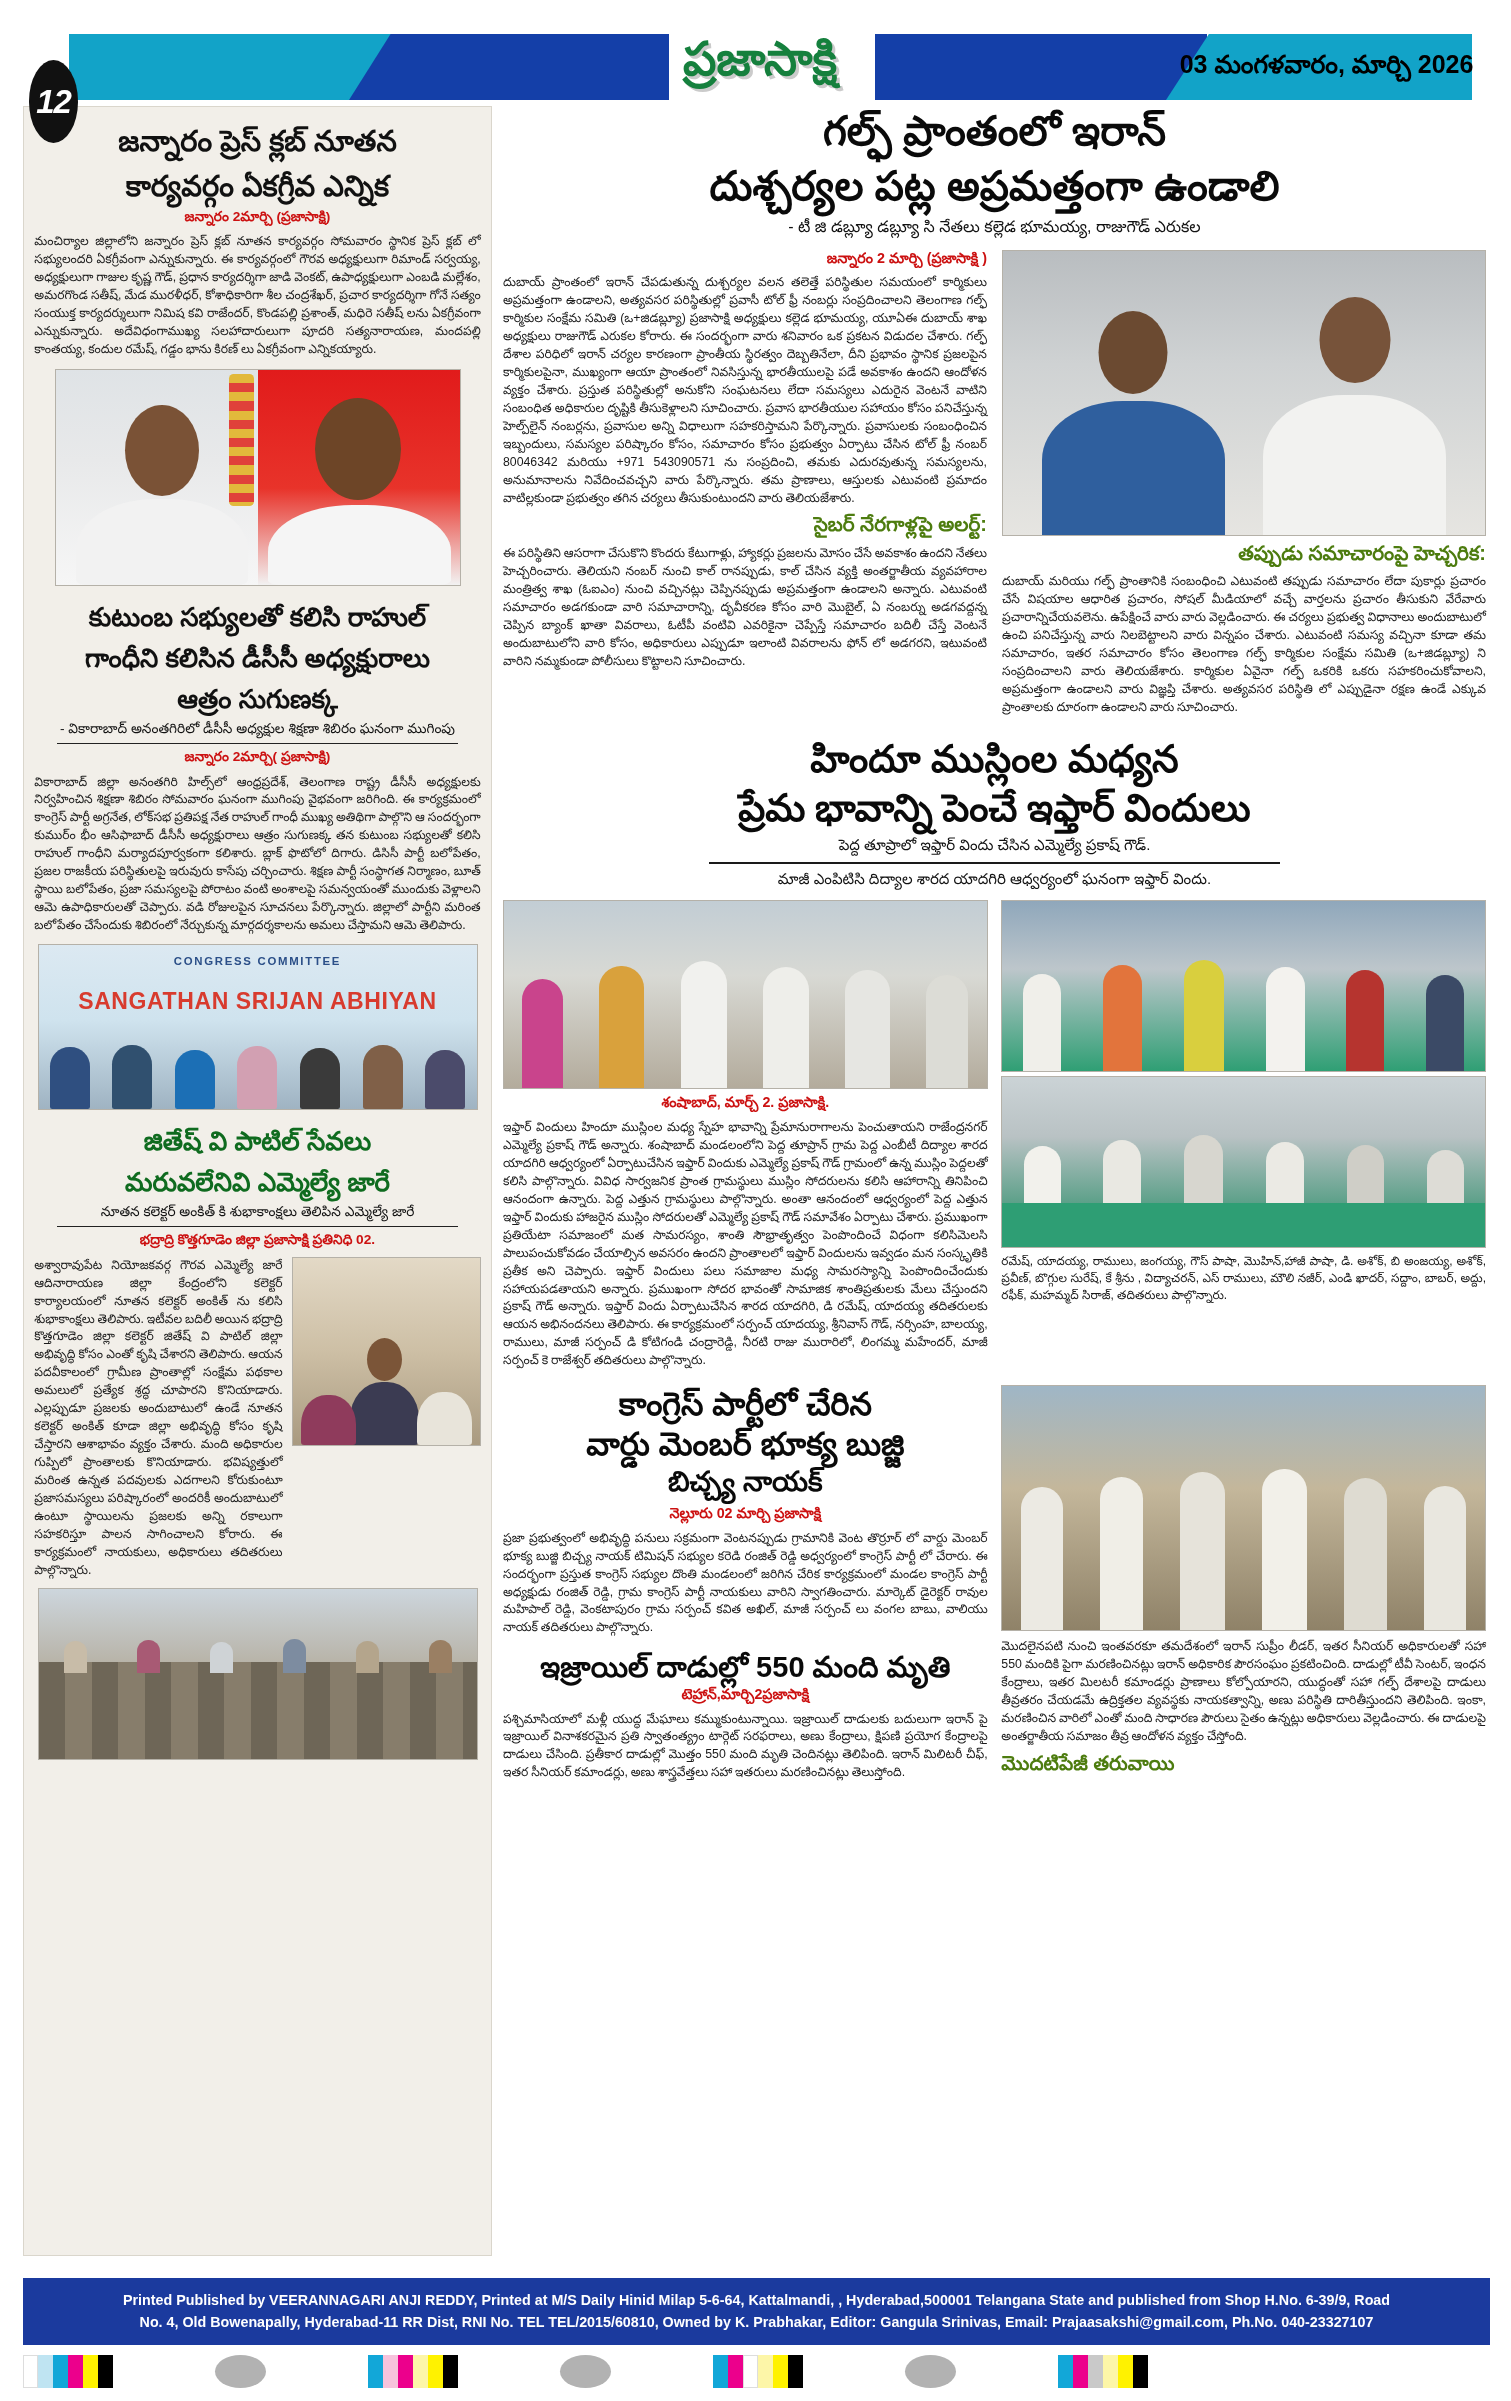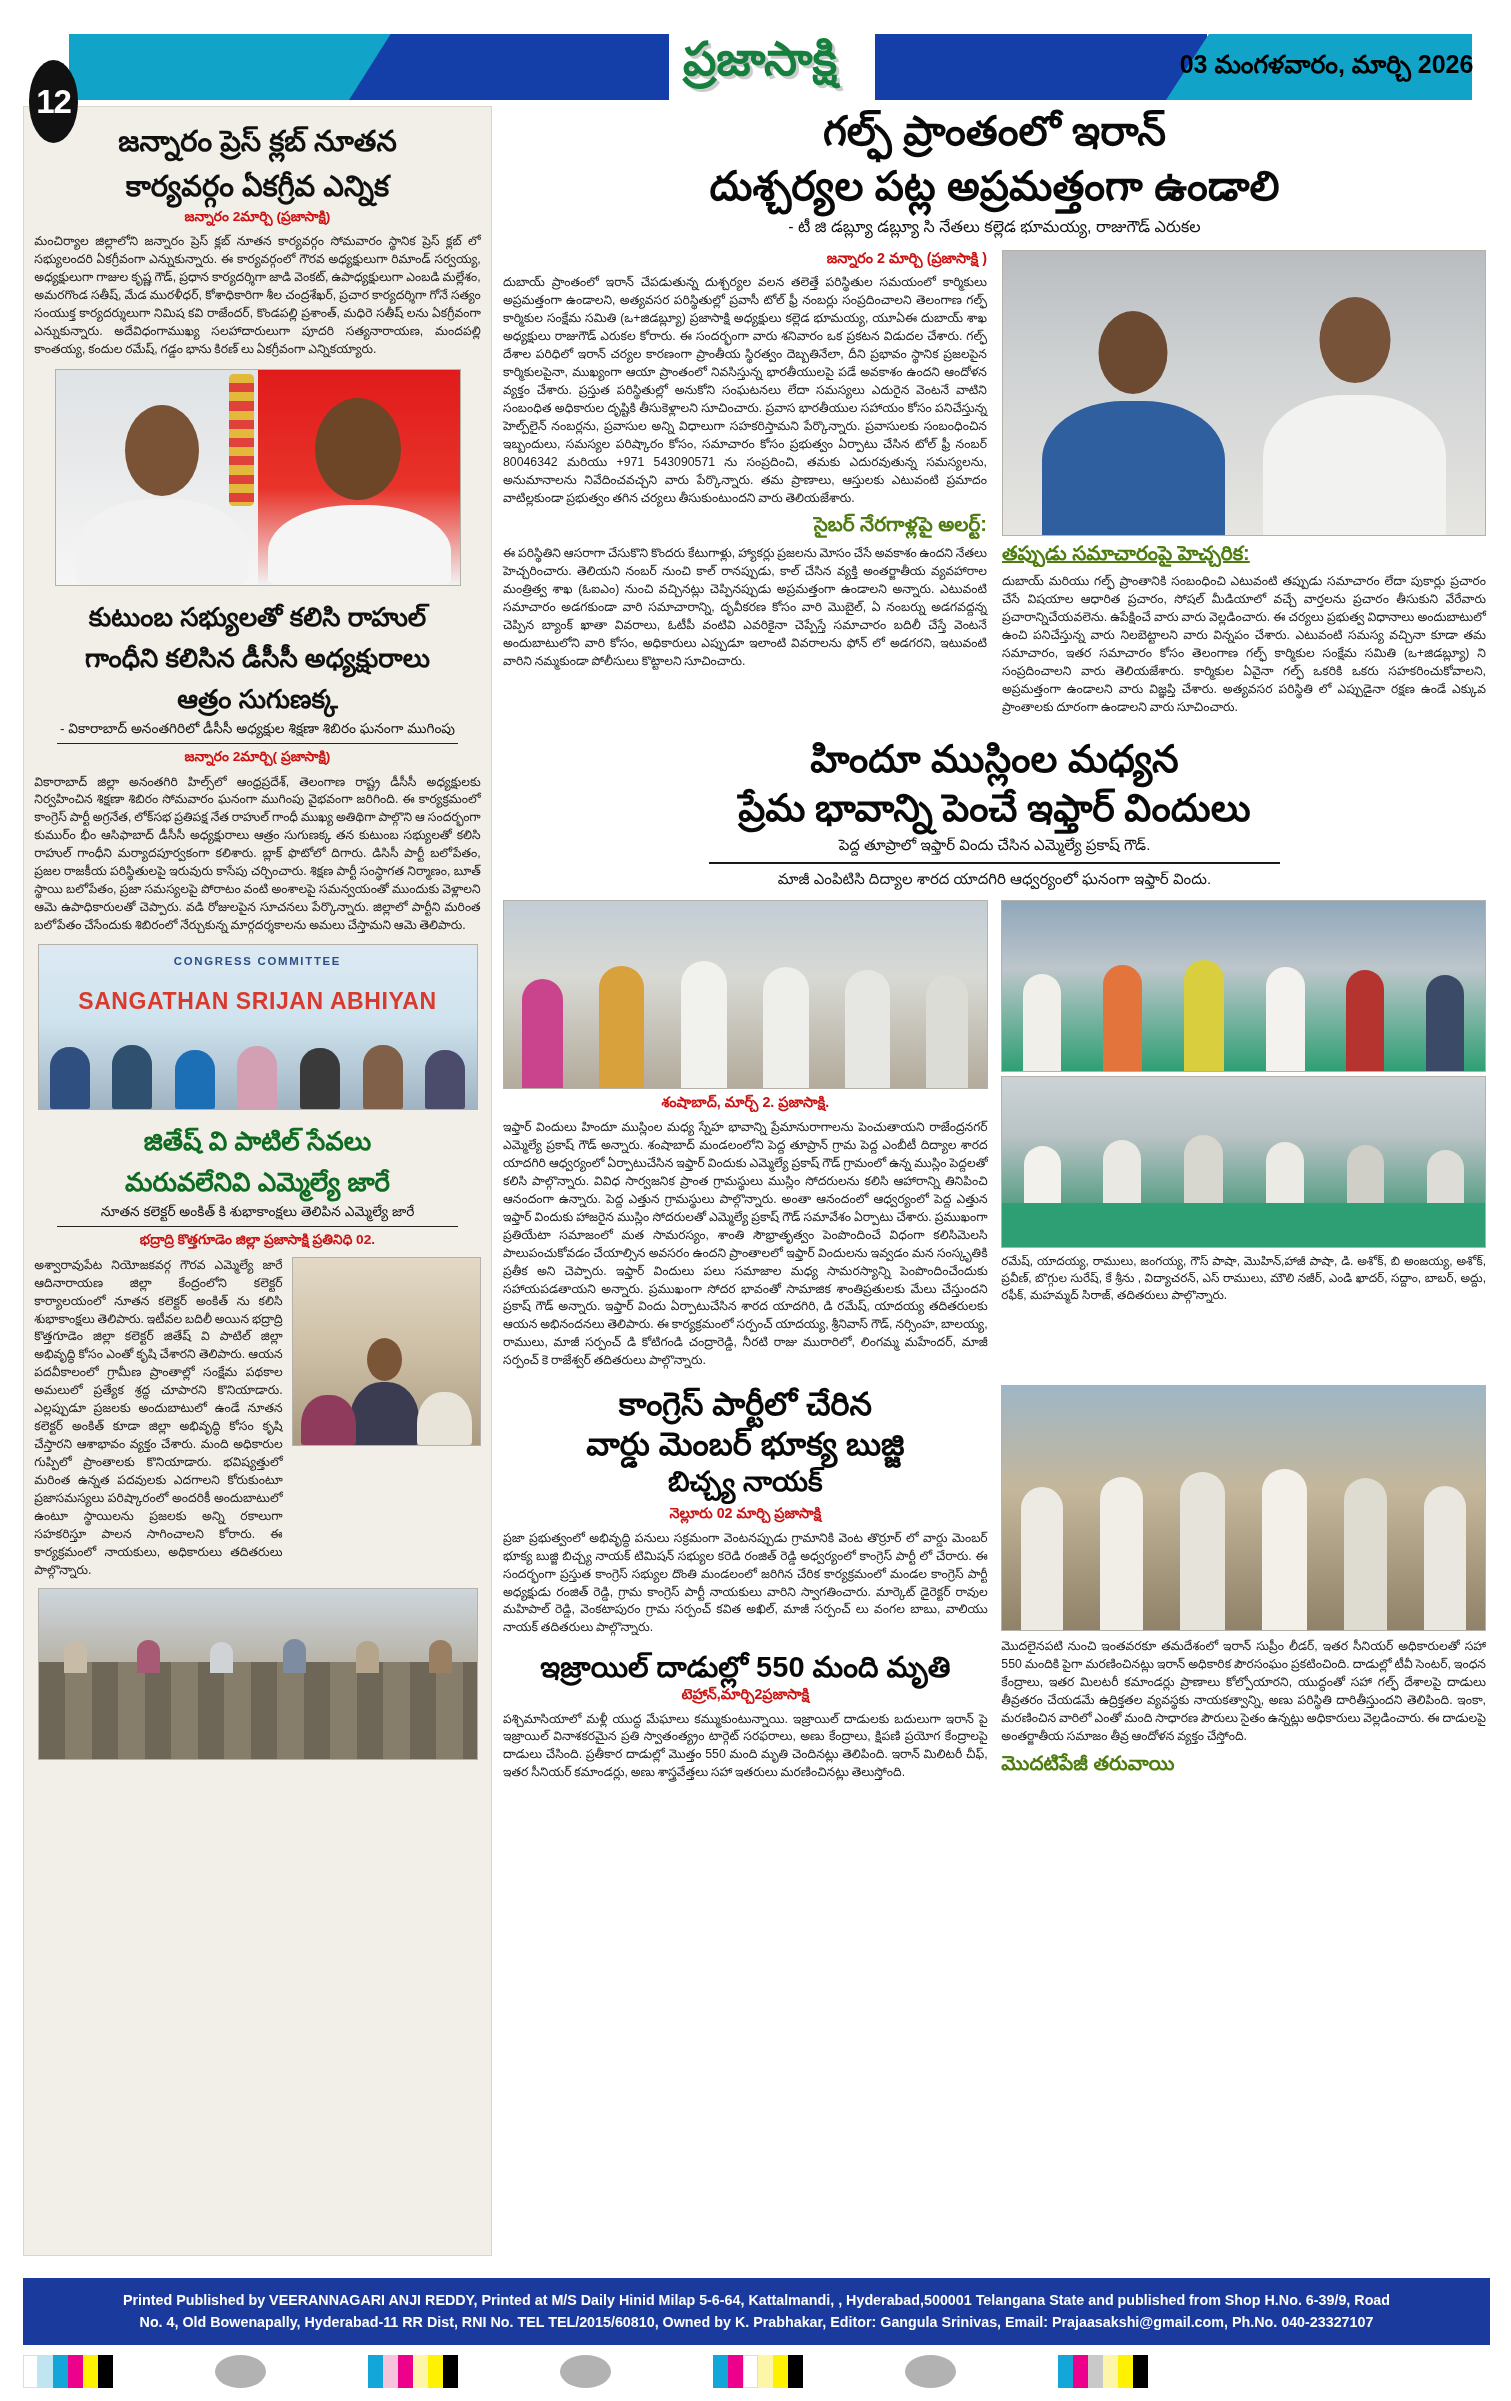--- a/index.html
+++ b/index.html
@@ -34,20 +34,21 @@
     background:#12a3c8;
     clip-path: polygon(14% 0, 100% 0, 100% 100%, 0 100%);
   }
   .page-num{
     position:absolute; left:29px; top:26px; width:49px; height:83px;
     background:#111; border-radius:50%;
     color:#fff; font-size:33px; font-weight:bold;
     display:flex; align-items:center; justify-content:center;
     letter-spacing:-1.1px;
     z-index:6;
+    font-style:italic;
   }
   .mh-title{
     position:absolute; left:640px; top:-12.6px; width:240px; height:86px;
     display:flex; align-items:center; justify-content:center;
     font-size:47px; font-weight:bold; color:#15803d;
     text-shadow: 2.9px 2.9px 0 rgba(140,140,140,.45);
     z-index:5; white-space:nowrap;
   }
   .mh-date{
     position:absolute; left:1178px; top:0; width:297px; height:66px;
@@ -121,21 +122,21 @@
   .m-sub{
     font-size:16px; text-align:center; color:#111; margin-top:6.9px;
   }
   .m-sub2{ font-size:15px; text-align:center; color:#111; margin-top:3.4px; }
   .m-rule{ height:1.7px; background:#1a1a1a; margin:5.7px 206px; }
   .redhead{
     font-size:20px; font-weight:bold; color:#4d7c0f; text-align:right;
     margin:5.7px 0 3.4px 0;
   }
   .redhead.left{ text-align:left; }
-  .redhead.center{ text-align:left;text-decoration:underline; }
+  .redhead.center{ text-align:right; }
   .dateline-red{
     font-size:14.3px; font-weight:bold; color:#cc1111; text-align:right; margin-bottom:4.6px;
   }
   .caption{ font-size:12px; line-height:1.42; text-align:justify; color:#1a1a1a; margin-top:4.6px; }
 
   
   .footer{
     position:absolute; left:23px; top:2278px; width:1467px; height:67px;
     background:#1b3a9e; color:#fff;
     display:flex; flex-direction:column; align-items:center; justify-content:center;

